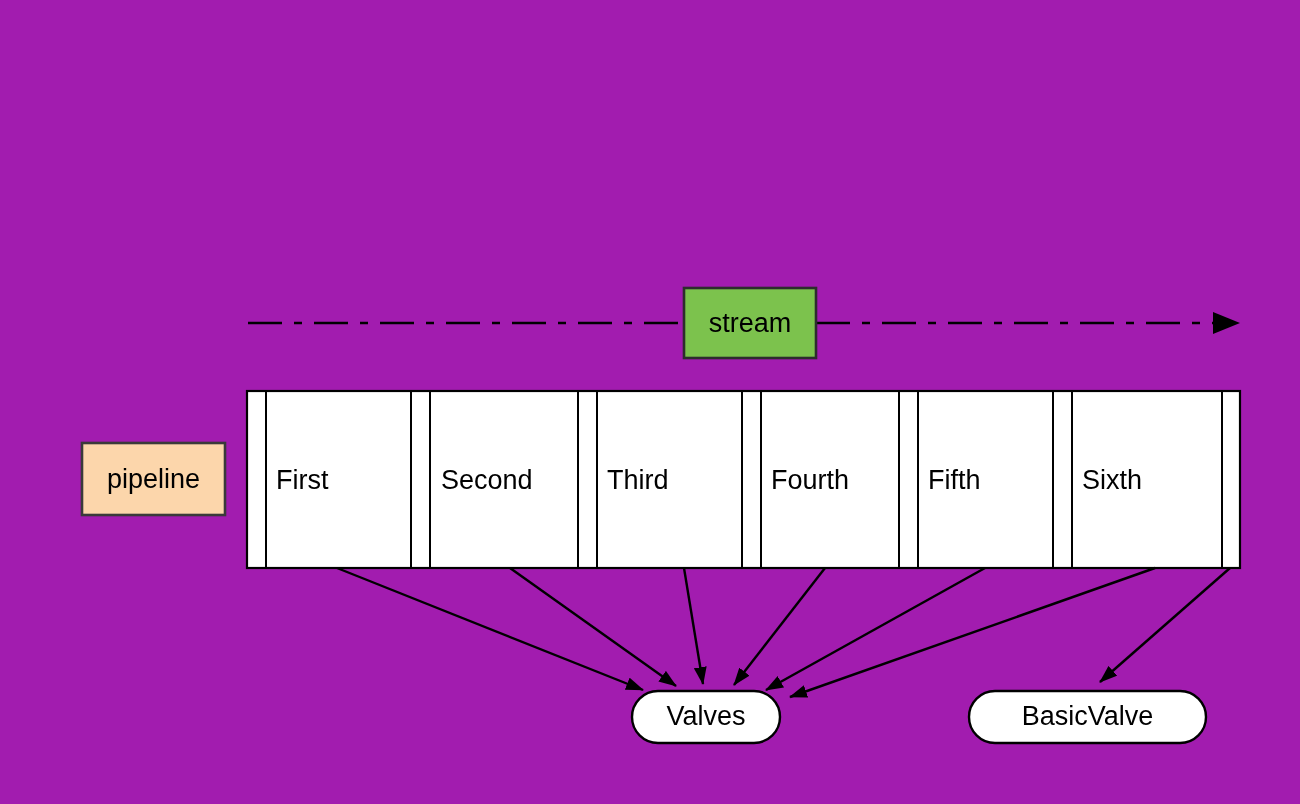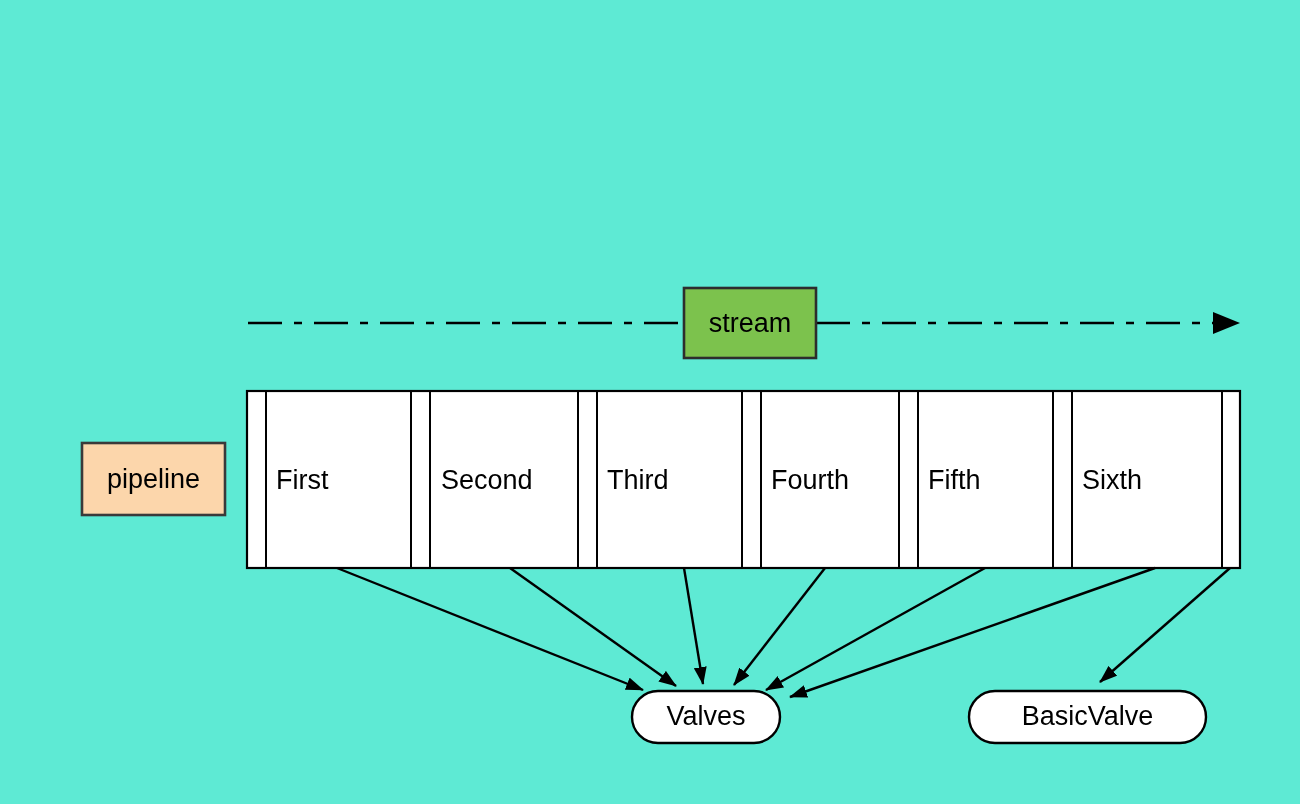--- a/index.html
+++ b/index.html
@@ -7,21 +7,21 @@
     padding: 0;
     background: #ffffff;
   }
   body {
     font-family: "Liberation Sans", sans-serif;
   }
   #canvas {
     position: relative;
     width: 1300px;
     height: 804px;
-    background: #5eead4;
+    background: #a21caf;
     overflow: hidden;
   }
   #diagram-svg {
     position: absolute;
     left: 0;
     top: 0;
     width: 1300px;
     height: 804px;
   }
   .node-label {

